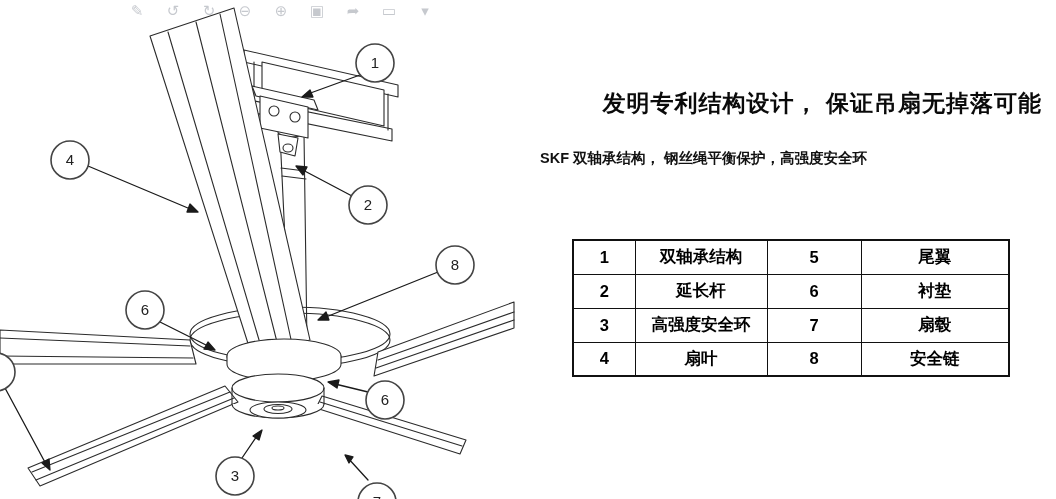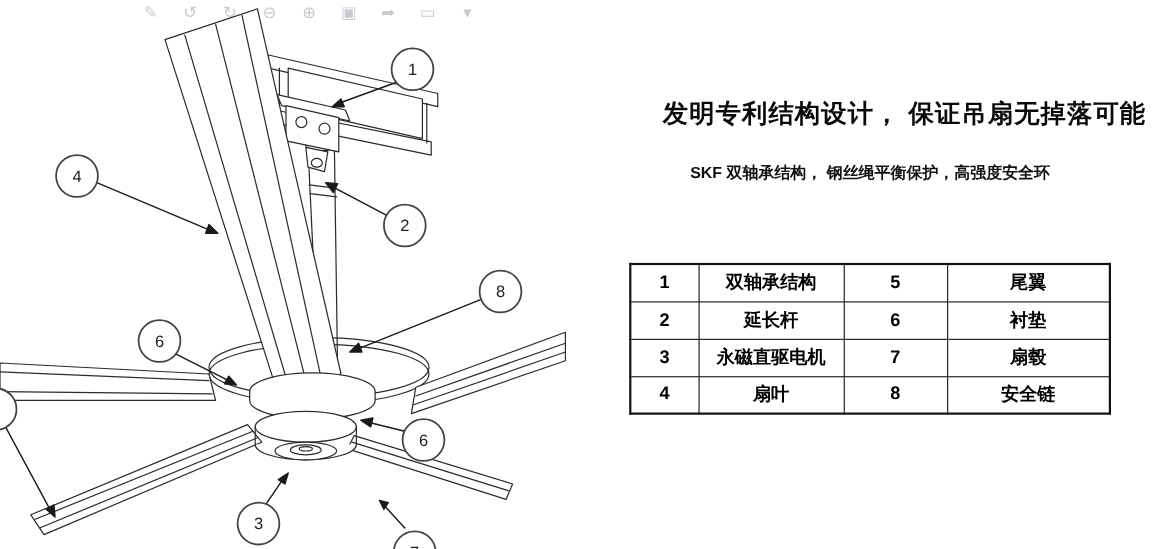--- a/index.html
+++ b/index.html
@@ -11,21 +11,21 @@
              opacity:.38; color:#6b7280; font-size:15px; }
   .toolbar span { display:inline-block; width:18px; text-align:center; }
 
   
   .diagram { position:absolute; left:0; top:0; width:515px; height:499px; }
   svg text.callout-num { font-family:"Liberation Sans","DejaVu Sans",sans-serif; font-size:15px; fill:#222; }
 
   
   .right-panel { position:absolute; left:540px; top:0; width:502px; height:499px; }
   .headline { margin-top:88px; text-align:right; font-size:23px; font-weight:bold; color:#0a0a0a; letter-spacing:1px; }
-  .desc { margin-top:28px; text-align:center; font-size:14.5px; font-weight:600; color:#111; line-height:22px; }
+  .desc { margin-top:28px; font-size:14.5px; font-weight:600; color:#111; line-height:22px; }
   .table-wrap { margin-top:70px; display:flex; justify-content:center; }
   table.parts { border-collapse:collapse; border:2px solid #111; }
   table.parts td { border:1.5px solid #111; height:34px; text-align:center; vertical-align:middle;
                    font-size:16.5px; font-weight:bold; color:#000; padding:0 6px; }
   table.parts td:nth-child(1){ width:62px; }
   table.parts td:nth-child(2){ width:132px; }
   table.parts td:nth-child(3){ width:94px; }
   table.parts td:nth-child(4){ width:148px; }
 </style>
 </head>
@@ -187,21 +187,21 @@
             <td>尾翼</td>
           </tr>
           <tr>
             <td>2</td>
             <td>延长杆</td>
             <td>6</td>
             <td>衬垫</td>
           </tr>
           <tr>
             <td>3</td>
-            <td>永磁直驱电机</td>
+            <td>高强度安全环</td>
             <td>7</td>
             <td>扇毂</td>
           </tr>
           <tr>
             <td>4</td>
             <td>扇叶</td>
             <td>8</td>
             <td>安全链</td>
           </tr>
         </tbody>

